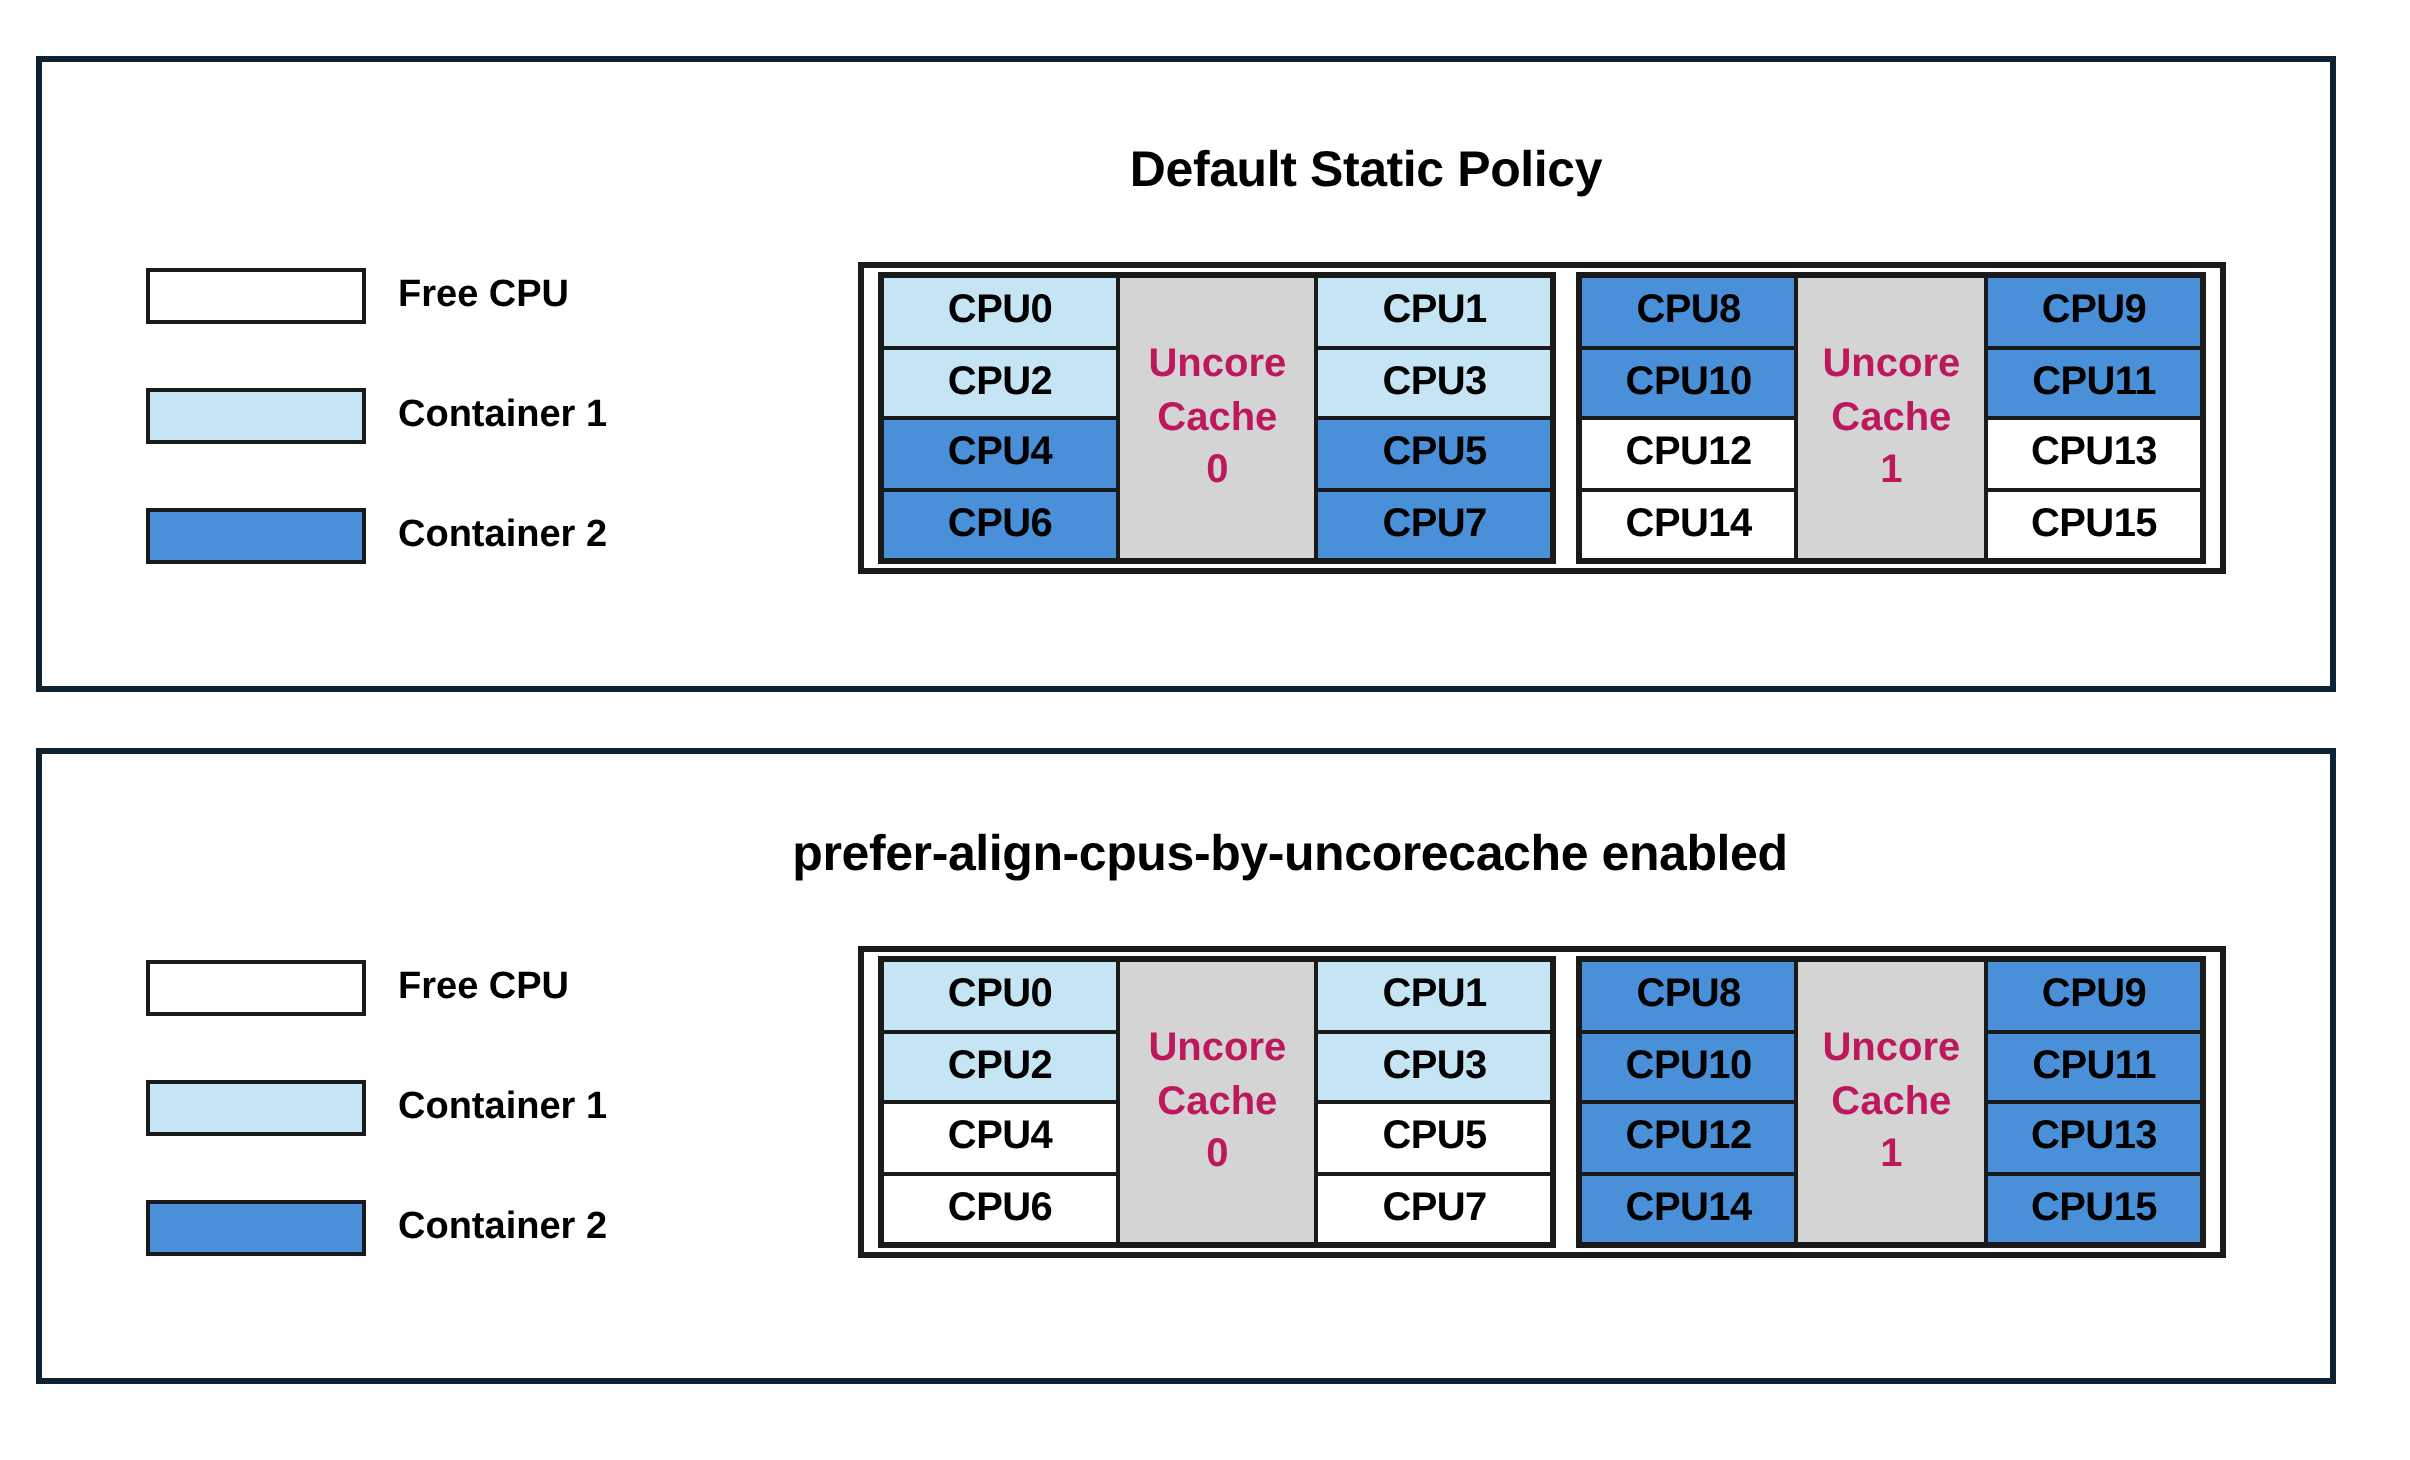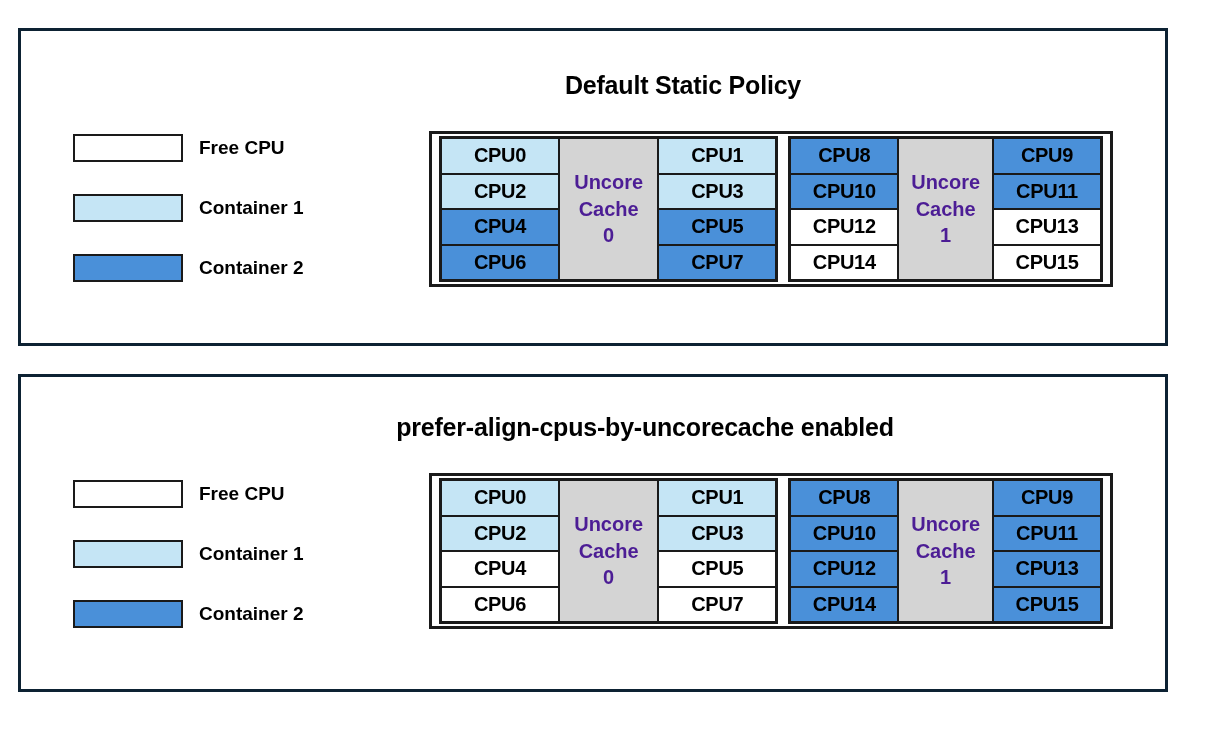--- a/index.html
+++ b/index.html
@@ -123,21 +123,21 @@
     flex: 1 1 auto;
     background: #d4d4d4;
     border: 1.5px solid #1a1a1a;
     box-sizing: border-box;
     display: flex;
     flex-direction: column;
     align-items: center;
     justify-content: center;
     font-size: 20px;
     font-weight: bold;
-    color: #4c1d95;
+    color: #be185d;
     line-height: 1.32;
     text-align: center;
   }
   .cache-box span { display: block; }
 </style>
 </head>
 <body>
 
 <section class="panel" id="panel-top">
 

